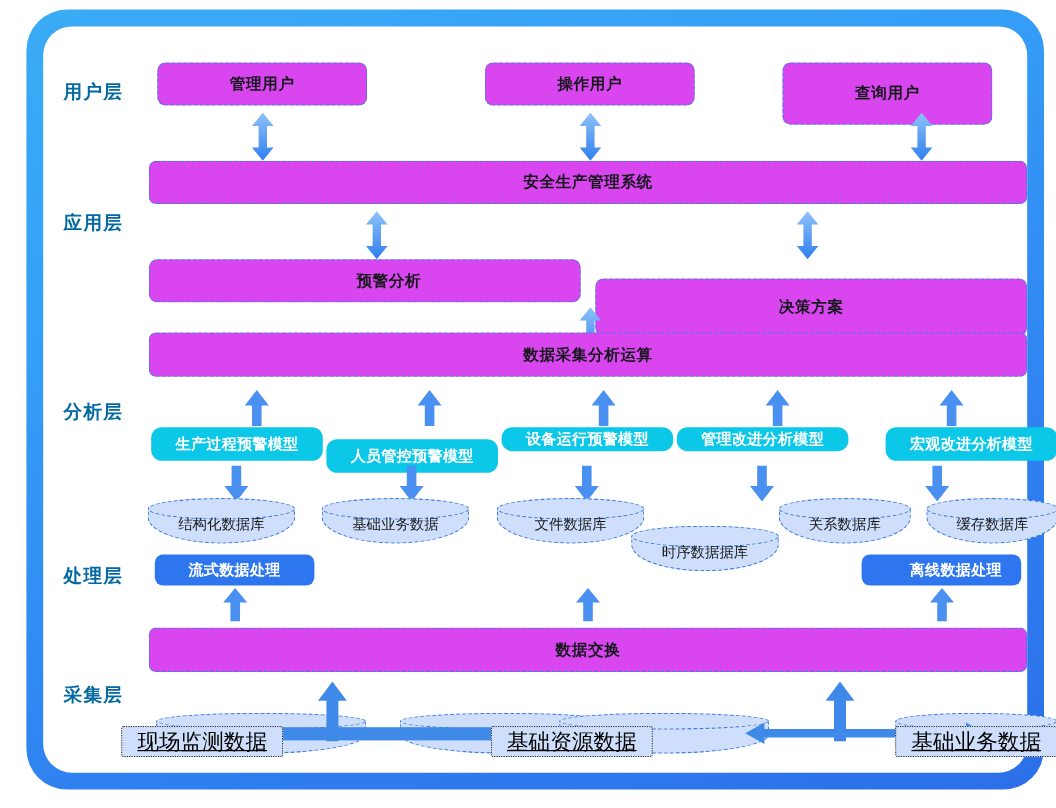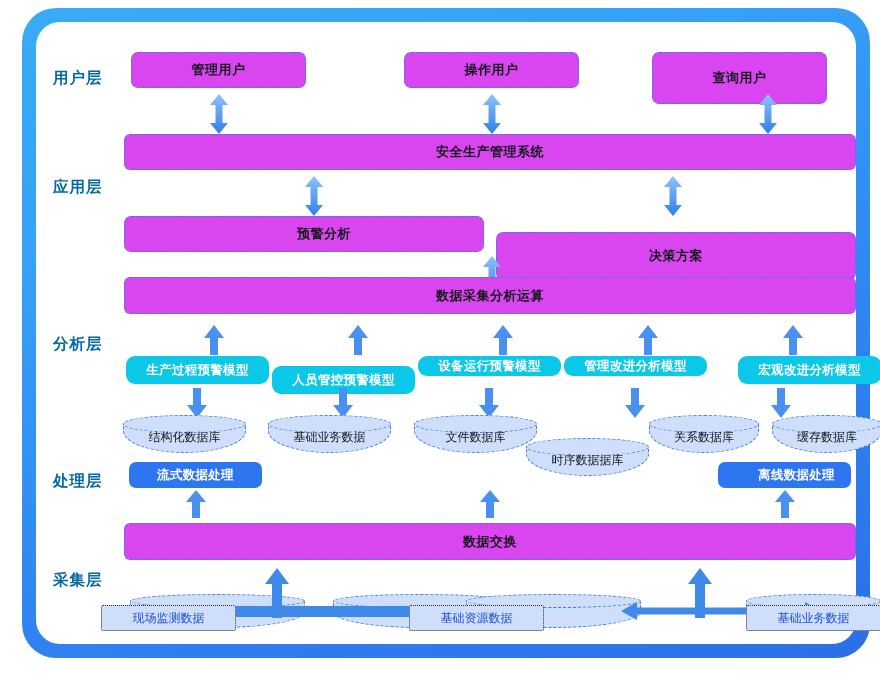--- a/index.html
+++ b/index.html
@@ -177,25 +177,26 @@
   
   .dot-label {
     position: absolute;
     box-sizing: border-box;
     background: #cfdffb;
     border: 1.4px dotted #2b2b2b;
     border-radius: 2px;
     display: flex;
     align-items: center;
     justify-content: center;
-    font-size: 12px;
-    color: #1d4ed8;
+    font-size: 18px;
+    color: #000000;
     font-weight: 500;
     white-space: nowrap;
     z-index: 6;
+    text-decoration: underline;
   }
 
   
   .arrow { position: absolute; }
   .arrow svg { display: block; }
 
   
   .hbar {
     position: absolute;
     background: #3f8ae8;

